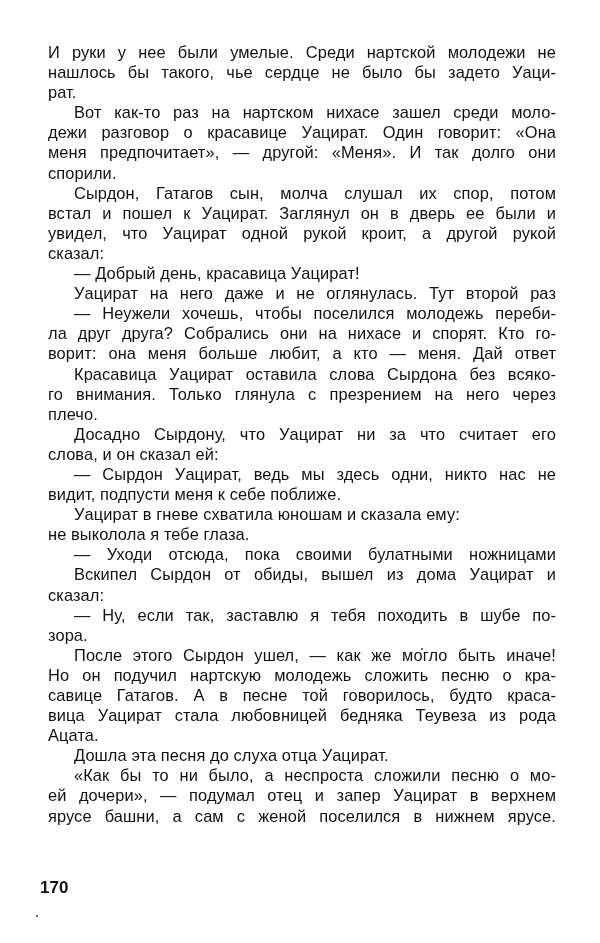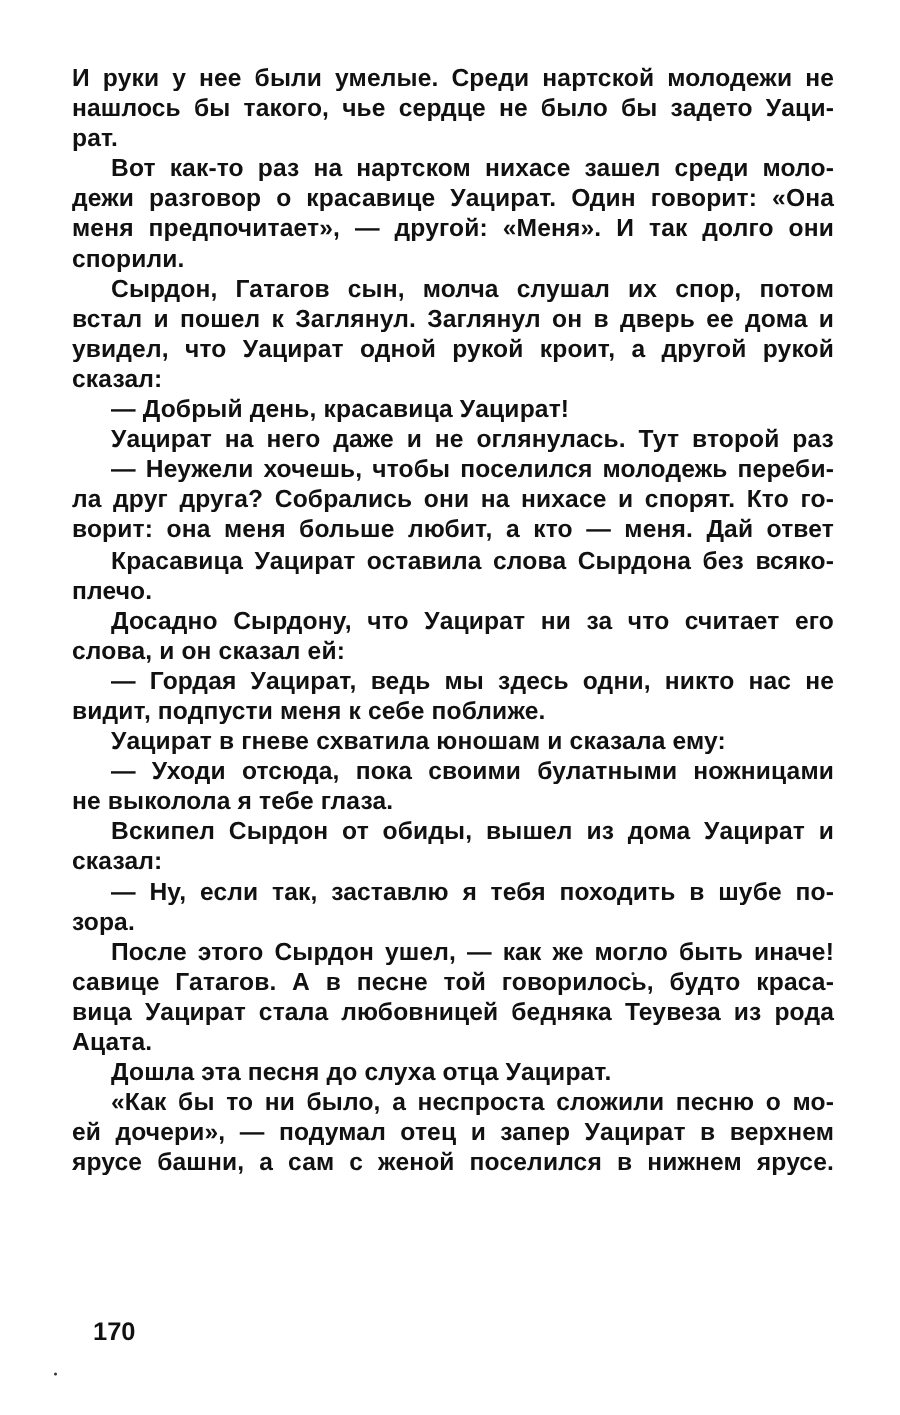--- a/index.html
+++ b/index.html
@@ -13,40 +13,39 @@
       position: relative;
       overflow: hidden;
       font-family: "Liberation Sans", "DejaVu Sans", sans-serif;
       color: #111111;
     }
     .page {
       position: absolute;
       left: 48px;
       top: 42px;
       width: 508px;
-      font-weight: bold;
     }
     .line {
       height: 20.1px;
       line-height: 20.1px;
       font-size: 16.4px;
       white-space: nowrap;
       text-align: justify;
       text-align-last: justify;
       letter-spacing: 0.1px;
     }
     .line.indent {
       padding-left: 26px;
     }
     .line.last {
       text-align-last: left;
     }
     .page-number {
       position: absolute;
-      left: 62px;
+      left: 40px;
       top: 877px;
       font-size: 17px;
       font-weight: bold;
       line-height: 22px;
       font-family: "Liberation Sans", "DejaVu Sans", sans-serif;
       color: #111111;
     }
     .speck {
       position: absolute;
       width: 2px;
@@ -60,42 +59,44 @@
 
 <div class="page" id="page-body">
     <div class="line">И руки у нее были умелые. Среди нартской молодежи не</div>
     <div class="line">нашлось бы такого, чье сердце не было бы задето Уаци-</div>
     <div class="line last">рат.</div>
     <div class="line indent">Вот как-то раз на нартском нихасе зашел среди моло-</div>
     <div class="line">дежи разговор о красавице Уацират. Один говорит: «Она</div>
     <div class="line">меня предпочитает», — другой: «Меня». И так долго они</div>
     <div class="line last">спорили.</div>
     <div class="line indent">Сырдон, Гатагов сын, молча слушал их спор, потом</div>
-    <div class="line">встал и пошел к Заглянул. Заглянул он в дверь ее дома и</div>
+    <div class="line">встал и пошел к Уацират. Заглянул он в дверь ее были и</div>
     <div class="line">увидел, что Уацират одной рукой кроит, а другой рукой</div>
     <div class="line last">сказал:</div>
     <div class="line indent last">— Добрый день, красавица Уацират!</div>
     <div class="line indent">Уацират на него даже и не оглянулась. Тут второй раз</div>
     <div class="line indent">— Неужели хочешь, чтобы поселился молодежь переби-</div>
     <div class="line">ла друг друга? Собрались они на нихасе и спорят. Кто го-</div>
     <div class="line">ворит: она меня больше любит, а кто — меня. Дай ответ</div>
     <div class="line indent">Красавица Уацират оставила слова Сырдона без всяко-</div>
+    <div class="line">го внимания. Только глянула с презрением на него через</div>
     <div class="line last">плечо.</div>
     <div class="line indent">Досадно Сырдону, что Уацират ни за что считает его</div>
     <div class="line last">слова, и он сказал ей:</div>
-    <div class="line indent">— Гордая Уацират, ведь мы здесь одни, никто нас не</div>
+    <div class="line indent">— Сырдон Уацират, ведь мы здесь одни, никто нас не</div>
     <div class="line last">видит, подпусти меня к себе поближе.</div>
     <div class="line indent last">Уацират в гневе схватила юношам и сказала ему:</div>
+    <div class="line last">не выколола я тебе глаза.</div>
     <div class="line indent">— Уходи отсюда, пока своими булатными ножницами</div>
-    <div class="line last">не выколола я тебе глаза.</div>
     <div class="line indent">Вскипел Сырдон от обиды, вышел из дома Уацират и</div>
     <div class="line last">сказал:</div>
     <div class="line indent">— Ну, если так, заставлю я тебя походить в шубе по-</div>
     <div class="line last">зора.</div>
     <div class="line indent">После этого Сырдон ушел, — как же могло быть иначе!</div>
+    <div class="line">Но он подучил нартскую молодежь сложить песню о кра-</div>
     <div class="line">савице Гатагов. А в песне той говорилось, будто краса-</div>
     <div class="line">вица Уацират стала любовницей бедняка Теувеза из рода</div>
     <div class="line last">Ацата.</div>
     <div class="line indent last">Дошла эта песня до слуха отца Уацират.</div>
     <div class="line indent">«Как бы то ни было, а неспроста сложили песню о мо-</div>
     <div class="line">ей дочери», — подумал отец и запер Уацират в верхнем</div>
     <div class="line">ярусе башни, а сам с женой поселился в нижнем ярусе.</div>
   </div>
 
 <div class="page-number">170</div>

